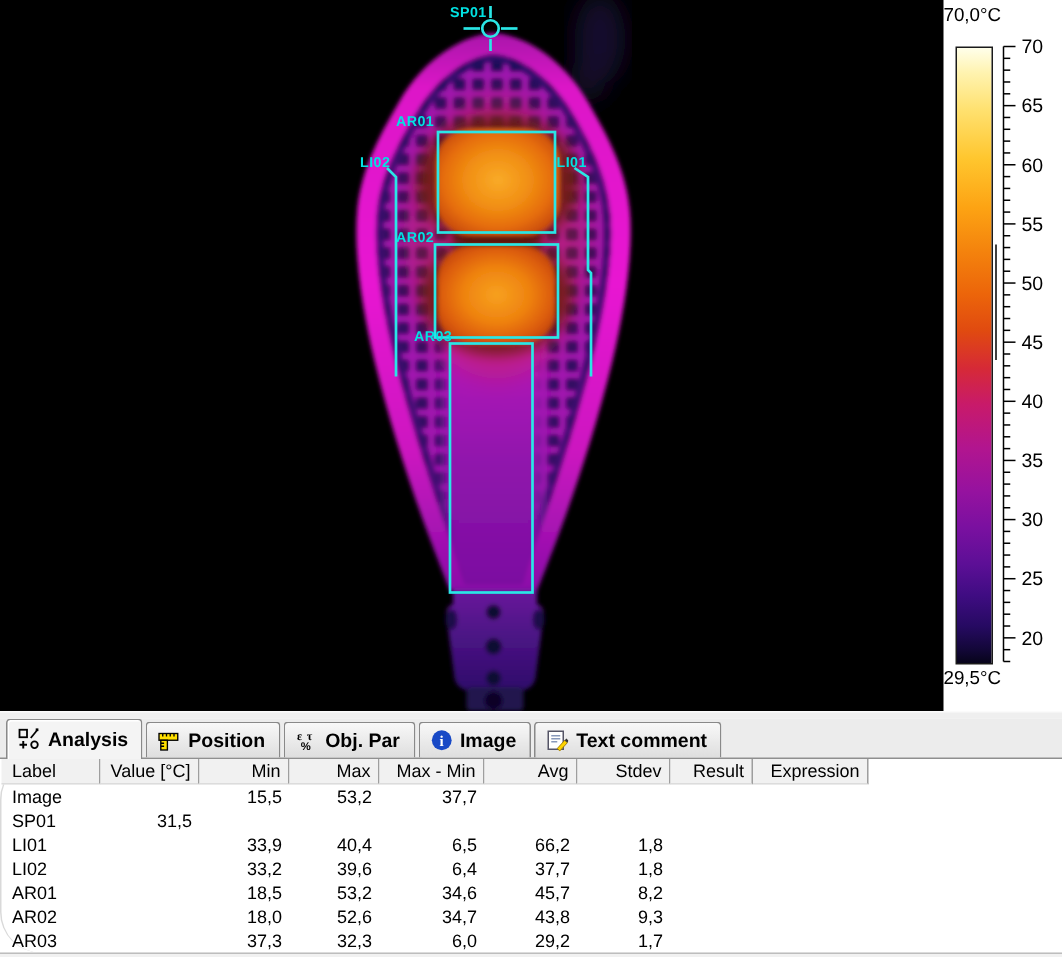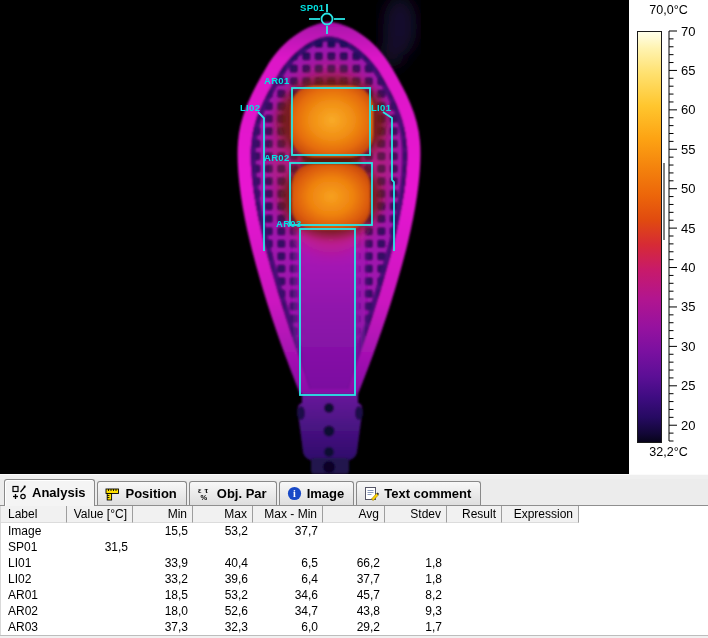--- a/index.html
+++ b/index.html
@@ -8,21 +8,21 @@
 
   
   #thermal-wrap{position:absolute;left:0;top:0;width:632px;height:474px;background:#000;}
   #thermal-wrap svg{display:block;}
   .ovl-label{font-family:"Liberation Sans",sans-serif;font-size:9.5px;font-weight:bold;
              fill:#00e2e2;letter-spacing:.3px;}
   .ovl-stroke{stroke:#2ae6e6;stroke-width:1.8;fill:none;}
 
   
   #scale-panel{position:absolute;left:629px;top:0;width:79px;height:474px;background:#fff;}
-  .scale-label{position:absolute;left:0;width:79px;text-align:center;font-size:12.5px;color:#000;}
+  .scale-label{position:absolute;left:0;width:79px;font-size:12.5px;color:#000;}
   #scale-top-label{top:3px;}
   #scale-bottom-label{top:445px;}
   #color-bar{position:absolute;left:8px;top:31px;width:23px;height:410px;
     border:1px solid #1a1a1a;
     background:linear-gradient(to bottom,
       #ffffea 0%,#fff3b0 4%,#ffe170 10%,#ffc62e 18%,#fda313 26%,#f4830d 33%,
       #ec650a 40%,#e04a10 46%,#d62a36 52%,#c81a6a 58%,#b2158f 65%,#96129f 72%,
       #7a10a0 78%,#5c0f96 84%,#3f0c82 89%,#260a62 94%,#120736 98%,#07041a 100%);}
   #scale-ruler{position:absolute;left:33px;top:26px;}
   #scale-ruler .tick{stroke:#000;stroke-width:1;}
@@ -36,21 +36,21 @@
   #tabbar{height:26px;background:#ececec;border-bottom:1px solid #8f8f8f;
           padding-left:4px;display:flex;align-items:flex-end;position:relative;}
   .tab{display:inline-flex;align-items:center;gap:5px;height:22px;padding:0 9px 1px 7px;
        background:linear-gradient(#f8f8f8,#dedede);border:1px solid #898989;border-bottom:none;
        border-radius:3px 3px 0 0;margin-right:2px;font-size:13px;font-weight:bold;color:#000;
        position:relative;}
   .tab.active{height:25px;background:#f4f4f4;margin-bottom:-1px;z-index:2;
        box-shadow:inset 1px 1px 0 #fff;}
   .tab .ticon{width:15px;height:15px;display:inline-block;}
 
-  #table-area{background:#fff;border-left:1px solid #d9d9d9;min-height:129px;}
+  #table-area{background:#fff;border-left:1px solid #d9d9d9;min-height:129px;border-radius:27px;}
   .thead{display:flex;height:17px;}
   .thead .cell{background:#f1f1f1;border-right:1px solid #9e9e9e;border-bottom:1px solid #dcdcdc;
        font-size:12px;color:#000;line-height:16px;box-sizing:border-box;}
   .trow{display:flex;height:16px;}
   .trow .cell{font-size:12px;color:#000;line-height:16px;box-sizing:border-box;}
   .cell{white-space:nowrap;overflow:hidden;}
   .cell.num{text-align:right;padding-right:5px;}
   .cell.txt{text-align:left;padding-left:7px;}
   .c0{width:66px;}.c1{width:66px;}.c2{width:60px;}.c3{width:60px;}.c4{width:70px;}
   .c5{width:62px;}.c6{width:62px;}.c7{width:55px;}.c8{width:77px;}
@@ -253,21 +253,21 @@
         <text class="ticklabel" x="19" y="88.34615384615385">60</text>
         <text class="ticklabel" x="19" y="127.76923076923077">55</text>
         <text class="ticklabel" x="19" y="167.1923076923077">50</text>
         <text class="ticklabel" x="19" y="206.6153846153846">45</text>
         <text class="ticklabel" x="19" y="246.03846153846155">40</text>
         <text class="ticklabel" x="19" y="285.46153846153845">35</text>
         <text class="ticklabel" x="19" y="324.8846153846154">30</text>
         <text class="ticklabel" x="19" y="364.3076923076923">25</text>
         <text class="ticklabel" x="19" y="403.7307692307692">20</text>
       </svg>
-    <div id="scale-bottom-label" class="scale-label">32,2°C</div>
+    <div id="scale-bottom-label" class="scale-label">29,5°C</div>
   </div>
 
   <div id="bottom-panel">
     <div id="divider"></div>
 
     <div id="tabbar">
       <div class="tab active">
         <span class="ticon">
           <svg width="15" height="15" viewBox="0 0 15 15">
             <rect x="1" y="1.5" width="5" height="5" fill="none" stroke="#000" stroke-width="1.2"></rect>

